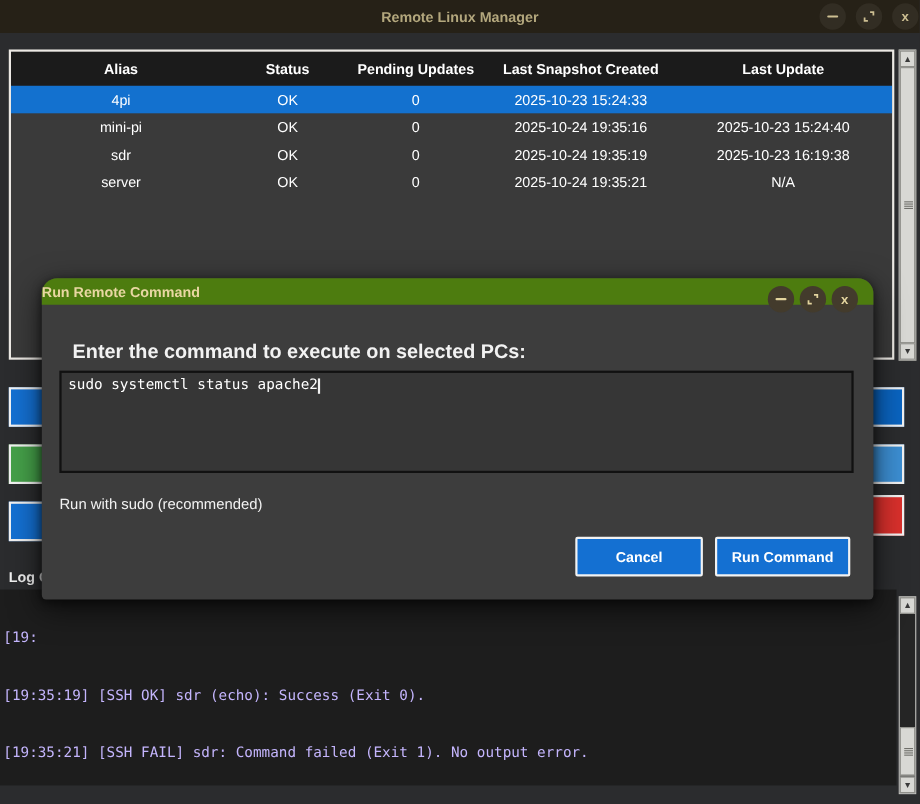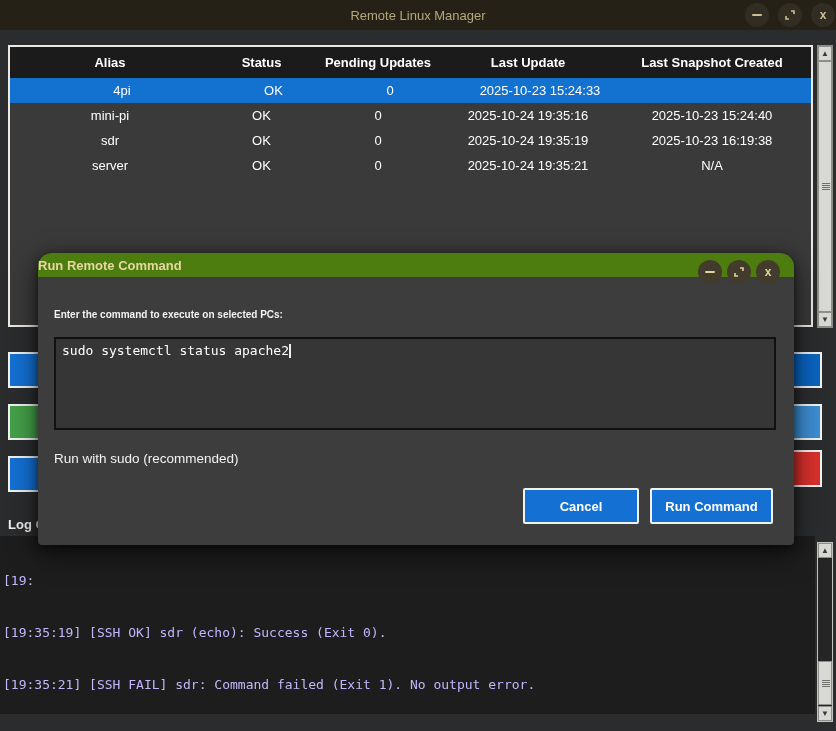--- a/index.html
+++ b/index.html
@@ -7,37 +7,37 @@
     width:836px;height:731px;position:relative;overflow:hidden;
     background:#2b2c2e;
     font-family:"Liberation Sans",sans-serif;
     -webkit-font-smoothing:antialiased;
   }
   
   .titlebar{
     position:absolute;left:0;top:0;width:836px;height:30px;
     background:#262117;display:flex;align-items:center;justify-content:center;
   }
-  .titlebar .title{font-weight:normal;font-size:13px;color:#b3a77d;}
+  .titlebar .title{font-weight:bold;font-size:13px;color:#b3a77d;}
   .winctl{position:absolute;top:3px;width:24px;height:24px;border-radius:50%;
     display:flex;align-items:center;justify-content:center;}
   .titlebar .winctl{background:#322d23;color:#cdbf92;}
   .ctl-min-main{left:745px;} .ctl-max-main{left:778px;} .ctl-close-main{left:811px;}
   .ctlglyph{font-size:12px;font-weight:bold;line-height:1;}
   .minbar{display:block;width:10px;height:2px;background:currentColor;border-radius:1px;}
 
   
   .table-frame{
     position:absolute;left:8px;top:45px;width:801px;height:278px;
     border:2px solid #ece9e4;background:#3a3a3a;overflow:hidden;
   }
   .trow{display:grid;grid-template-columns:200px 103px 130px 170px 1fr;align-items:center;text-align:center;}
   .thead{height:31px;background:#1b1b1b;color:#fff;font-weight:bold;font-size:13px;}
   .tbody-row{height:25px;color:#fff;font-size:13px;}
-  .tbody-row.selected{background:#1371cf;padding-left:12px;}
+  .tbody-row.selected{background:#1371cf;}
 
   
   .sb{position:absolute;width:16px;}
   .sb-light{background:#c8c8c4;border:1px solid #8f8f8a;box-sizing:border-box;}
   .sb-btn{position:absolute;left:0;width:14px;height:15px;background:#d8d8d4;border:1px solid #8f8f8a;
     box-sizing:border-box;display:flex;align-items:center;justify-content:center;font-size:8px;color:#3a3a3a;}
   .sb-thumb{position:absolute;left:0;width:14px;background:#d8d8d4;border:1px solid #8f8f8a;box-sizing:border-box;}
   .grip{position:absolute;left:3px;width:8px;display:flex;flex-direction:column;gap:1px;}
   .grip i{display:block;height:1px;background:#6f6f6a;}
   .sb-dark{background:#252525;border:1px solid #c4c4c0;box-sizing:border-box;}
@@ -63,21 +63,21 @@
     box-shadow:0 8px 28px rgba(0,0,0,0.6),0 2px 8px rgba(0,0,0,0.5);
     background:#3d3d3d;
   }
   .dlg-titlebar{
     position:absolute;left:0;top:0;width:100%;height:24px;background:#4d7c0f;
     border-radius:14px 14px 0 0;display:flex;align-items:center;justify-content:flex-start;
   }
   .dlg-titlebar .title{font-weight:bold;font-size:13px;color:#e8d7a2;}
   .dialog .winctl{background:#433b2c;color:#e3d49e;top:7px;}
   .ctl-min-dlg{left:660px;} .ctl-max-dlg{left:689px;} .ctl-close-dlg{left:718px;}
-  .dlg-prompt{position:absolute;left:16px;top:56px;color:#f2f2f2;font-weight:bold;font-size:10px;}
+  .dlg-prompt{position:absolute;left:28px;top:56px;color:#f2f2f2;font-weight:bold;font-size:18px;}
   .dlg-textarea{
     position:absolute;left:16px;top:84px;width:722px;height:93px;
     background:#363636;border:2px solid #111;box-sizing:border-box;
     color:#fff;font-family:"DejaVu Sans Mono","Liberation Mono",monospace;font-size:13px;
     padding:4px 6px;white-space:pre;
   }
   .caret{display:inline-block;width:2px;height:14px;background:#f0f0f0;vertical-align:text-bottom;}
   .dlg-sudo{position:absolute;left:16px;top:198px;color:#f2f2f2;font-weight:normal;font-size:13.5px;}
   .dlg-btn{
     position:absolute;top:235px;height:36px;background:#1470d2;border:2px solid #f2f2f2;
@@ -105,22 +105,22 @@
   <span class="winctl ctl-close-main">
       <span class="ctlglyph">x</span>
     </span>
 </div>
 
 <div class="table-frame">
   <div class="trow thead">
     <div>Alias</div>
     <div>Status</div>
     <div>Pending Updates</div>
+    <div>Last Snapshot Created</div>
     <div>Last Update</div>
-    <div>Last Snapshot Created</div>
   </div>
   <div class="trow tbody-row selected">
     <div>4pi</div>
     <div>OK</div>
     <div>0</div>
     <div>2025-10-23 15:24:33</div>
   </div>
   <div class="trow tbody-row">
     <div>mini-pi</div>
     <div>OK</div>

